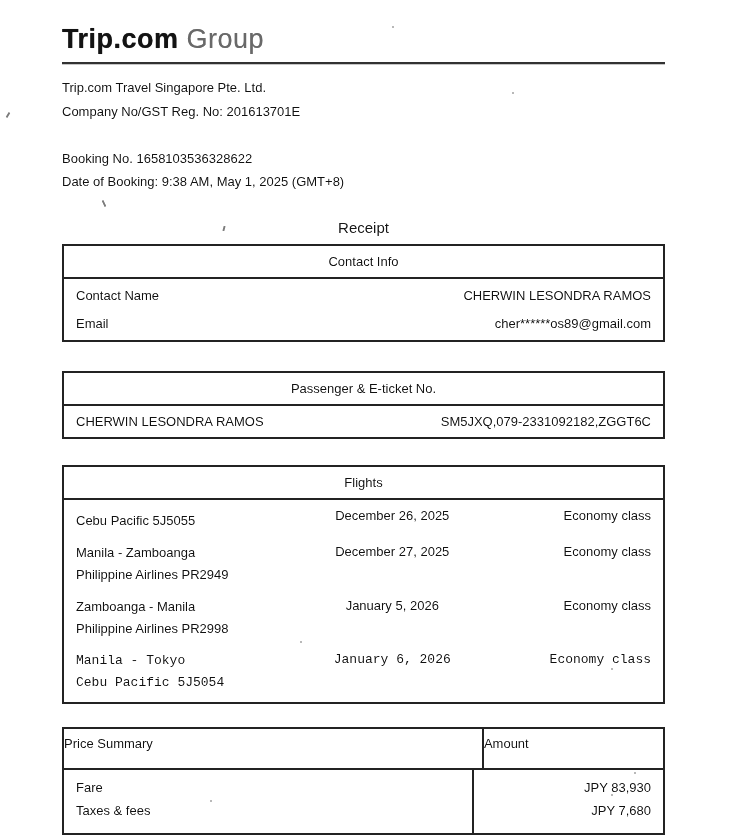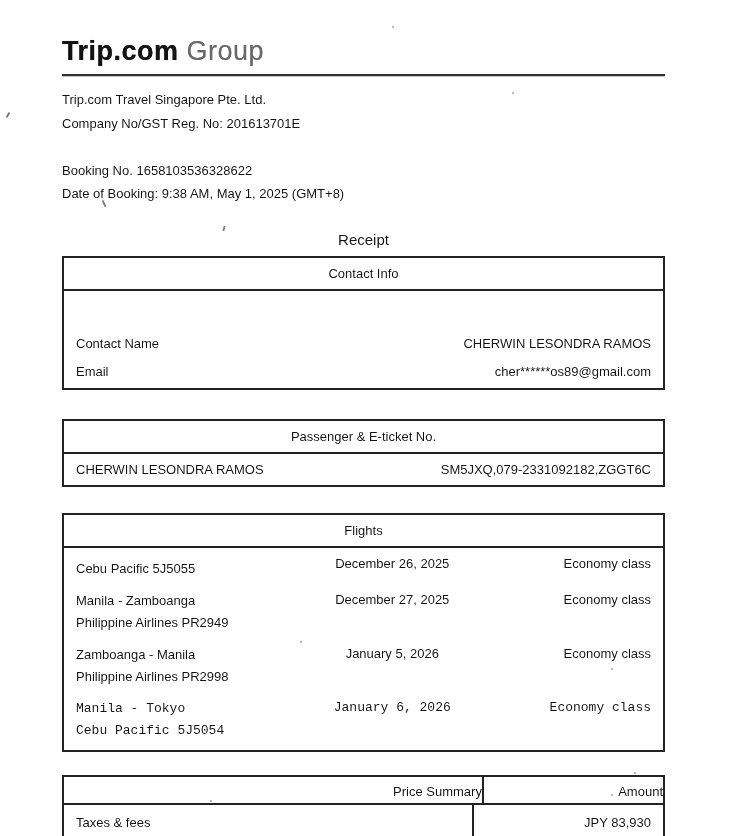--- a/index.html
+++ b/index.html
@@ -17,21 +17,21 @@
     overflow: hidden;
     filter: blur(0.32px) contrast(1.12);
   }
   .content {
     position: relative;
     width: 603px;
     margin-left: 62px;
   }
   
   .logo {
-    padding-top: 36px;
+    padding-top: 24px;
     font-size: 27px;
     font-weight: bold;
     letter-spacing: 0.5px;
     line-height: 30px;
     color: #242424;
   }
   .logo .brand { color: #1f1f1f; text-shadow: 0 0 1px #333; }
   .logo .suffix { color: #6b6b6b; font-weight: normal; text-shadow: 0 0 1px #888; }
   .top-rule {
     margin-top: 8px;
@@ -77,21 +77,21 @@
   .flight-row .col-date { width: 30%; text-align: center; }
   .flight-row .col-class { width: 30%; text-align: right; }
   .flight-row .route { line-height: 18px; }
   .flight-row .carrier { line-height: 18px; margin-top: 4px; }
   
   .price-table { margin-top: 23px; display: flex; flex-direction: column; }
   .price-head { display: flex; border-bottom: 2px solid #2d2d2d; }
   .price-body { display: flex; }
   .pcol-l { width: 70%; border-right: 2px solid #2d2d2d; }
   .pcol-r { width: 30%; }
-  .price-head .pcol-l, .price-head .pcol-r { text-align: right; padding: 7px 0 4px 0; }
+  .price-head .pcol-l, .price-head .pcol-r { text-align: left; padding: 7px 0 17px 0; }
   .price-body .pcol-l { padding: 9px 12px 8px 12px; }
   .price-body .pcol-r { padding: 9px 12px 8px 12px; text-align: right; }
   .price-line { line-height: 18px; margin-bottom: 5px; }
   
   .speck {
     position: absolute;
     background: #555;
     border-radius: 50%;
     opacity: 0.6;
   }
@@ -126,21 +126,21 @@
       <div>
         <span>Date of Booking:</span>
         <span>9:38 AM, May 1, 2025 (GMT+8)</span>
       </div>
     </div>
 
     <div class="doc-title">Receipt</div>
 
     <div class="tbl contact-table">
       <div class="tbl-header">Contact Info</div>
-      <div class="kv-row" style="padding-top:9px;margin-top:36px;">
+      <div class="kv-row" style="padding-top:9px;">
         <span class="k">Contact Name</span>
         <span class="v">CHERWIN LESONDRA RAMOS</span>
       </div>
       <div class="kv-row" style="padding-bottom:9px;">
         <span class="k">Email</span>
         <span class="v">cher******os89@gmail.com</span>
       </div>
     </div>
 
     <div class="tbl passenger-table">
@@ -190,22 +190,22 @@
       </div>
     </div>
 
     <div class="tbl price-table">
       <div class="price-head">
         <div class="pcol-l">Price Summary</div>
         <div class="pcol-r">Amount</div>
       </div>
       <div class="price-body">
         <div class="pcol-l">
+          <div class="price-line">Fare</div>
           <div class="price-line">Taxes &amp; fees</div>
-          <div class="price-line">Fare</div>
         </div>
         <div class="pcol-r">
           <div class="price-line">JPY 83,930</div>
           <div class="price-line">JPY 7,680</div>
         </div>
       </div>
 
     </div>
 
   </div>

